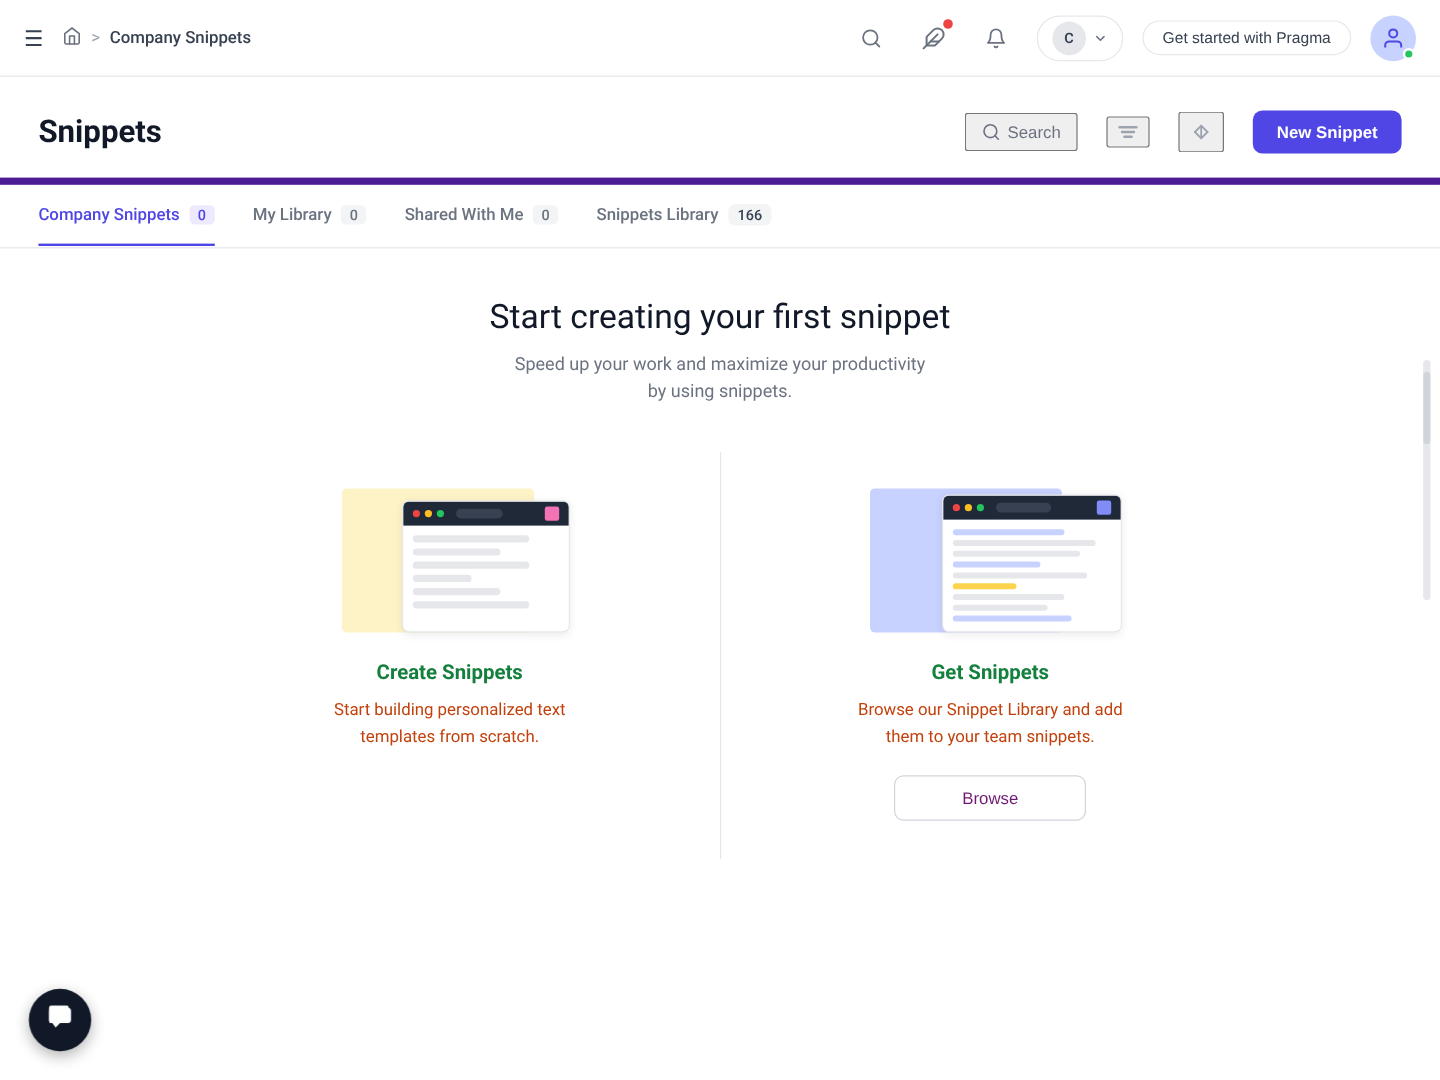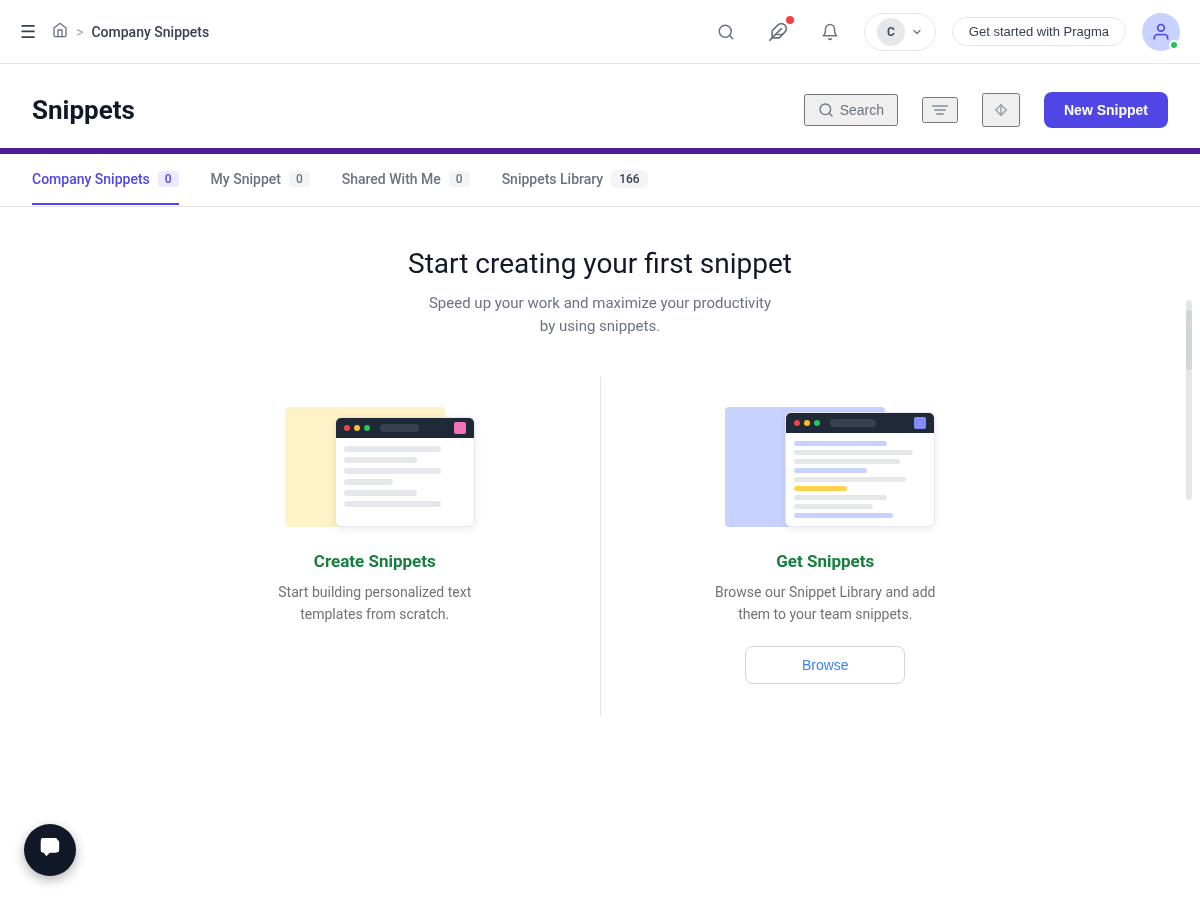--- a/index.html
+++ b/index.html
@@ -200,32 +200,32 @@
     .illus-get-line { height: 5px; border-radius: 3px; margin-bottom: 4px; }
     .illus-get-line.purple { background: #c7d2fe; }
     .illus-get-line.gray { background: #e5e7eb; }
     .illus-get-line.yellow { background: #fcd34d; }
 
     .card-title {
       font-size: 17px; font-weight: 700; color: #15803d;
       margin-bottom: 10px; text-align: center;
     }
     .card-desc {
-      font-size: 14px; color: #737373;
+      font-size: 14px; color: #c2410c;
       text-align: center; line-height: 1.6;
       margin-bottom: 20px;
     }
     .card-btn-primary {
       background: #4f46e5; color: #fff;
       border: none; border-radius: 8px;
       padding: 10px 24px; font-size: 14px; font-weight: 600;
       cursor: pointer; width: 160px;
     }
     .card-btn-secondary {
-      background: #fff; color: #3b82f6;
+      background: #fff; color: #701a75;
       border: 1px solid #d1d5db; border-radius: 8px;
       padding: 10px 24px; font-size: 14px; font-weight: 500;
       cursor: pointer; width: 160px;
     }
 
     
     .right-scrollbar {
       position: fixed; right: 8px; top: 300px;
       width: 6px; height: 200px;
       background: #e5e7eb; border-radius: 3px;
@@ -337,21 +337,21 @@
     <button class="new-snippet-btn">New Snippet</button>
   </div>
 </div>
 
 <div class="tabs-bar">
   <div class="tab active">
     <span>Company Snippets</span>
     <span class="tab-badge">0</span>
   </div>
   <div class="tab">
-    <span>My Snippet</span>
+    <span>My Library</span>
     <span class="tab-badge">0</span>
   </div>
   <div class="tab">
     <span>Shared With Me</span>
     <span class="tab-badge">0</span>
   </div>
   <div class="tab">
     <span>Snippets Library</span>
     <span class="tab-badge-lg">166</span>
   </div>

